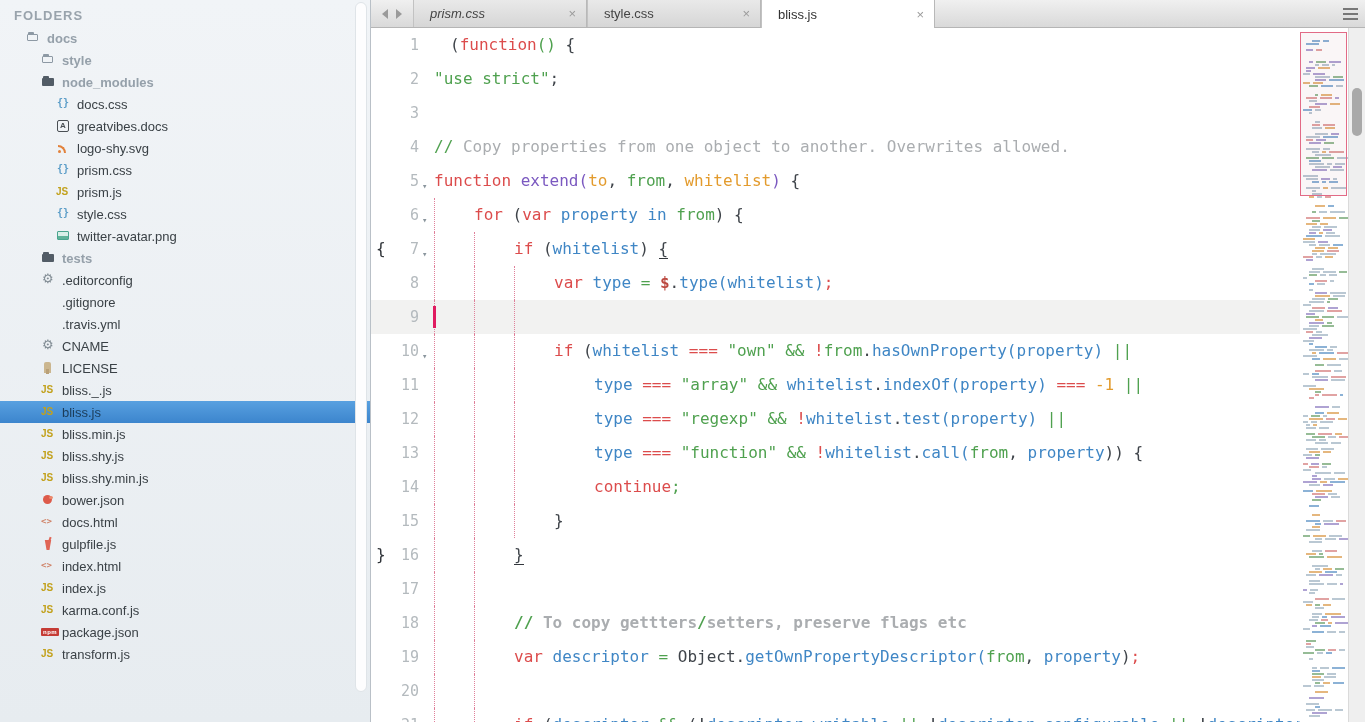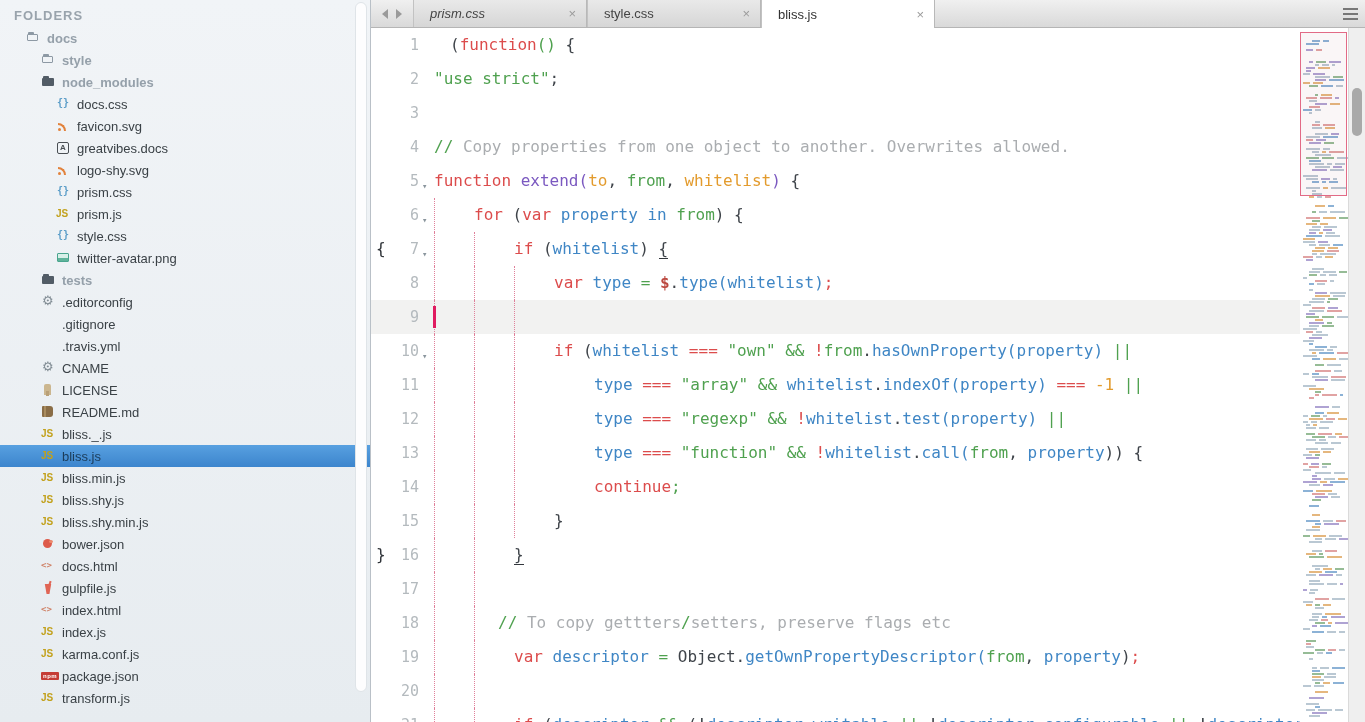--- a/index.html
+++ b/index.html
@@ -110,24 +110,20 @@
       </div>
       <div class="tree-row folder" style="padding-left: 41px;">
         <span class="fi fi-folder-closed"></span>
         <span class="tree-label">node_modules</span>
       </div>
       <div class="tree-row" style="padding-left: 56px;">
         <span class="fi fi-css"></span>
         <span class="tree-label">docs.css</span>
       </div>
       <div class="tree-row" style="padding-left: 56px;">
-        <span class="fi fi-svg"></span>
-        <span class="tree-label">favicon.svg</span>
-      </div>
-      <div class="tree-row" style="padding-left: 56px;">
         <span class="fi fi-woff"></span>
         <span class="tree-label">greatvibes.docs</span>
       </div>
       <div class="tree-row" style="padding-left: 56px;">
         <span class="fi fi-svg"></span>
         <span class="tree-label">logo-shy.svg</span>
       </div>
       <div class="tree-row" style="padding-left: 56px;">
         <span class="fi fi-css"></span>
         <span class="tree-label">prism.css</span>
@@ -160,24 +156,20 @@
         <span class="fi fi-none"></span>
         <span class="tree-label">.travis.yml</span>
       </div>
       <div class="tree-row" style="padding-left: 41px;">
         <span class="fi fi-gear"></span>
         <span class="tree-label">CNAME</span>
       </div>
       <div class="tree-row" style="padding-left: 41px;">
         <span class="fi fi-license"></span>
         <span class="tree-label">LICENSE</span>
-      </div>
-      <div class="tree-row" style="padding-left: 41px;">
-        <span class="fi fi-readme"></span>
-        <span class="tree-label">README.md</span>
       </div>
       <div class="tree-row" style="padding-left: 41px;">
         <span class="fi fi-js"></span>
         <span class="tree-label">bliss._.js</span>
       </div>
       <div class="tree-row selected" style="padding-left: 41px;">
         <span class="fi fi-js"></span>
         <span class="tree-label">bliss.js</span>
       </div>
       <div class="tree-row" style="padding-left: 41px;">
@@ -264,21 +256,21 @@
       <div class="cl"><span class="cl-num">8</span><div class="cl-code"><span class="iguide" style="left: 0px;"></span><span class="iguide" style="left: 40px;"></span><span class="iguide" style="left: 80px;"></span><span class="cl-text" style="left: 120px;"><span class="t-red">var</span><span class="t-blue"> type</span><span class="t-green"> =</span><span class="t-dollar"> $</span><span class="t-plain">.</span><span class="t-blue">type(</span><span class="t-blue">whitelist</span><span class="t-blue">)</span><span class="t-red">;</span></span></div></div>
       <div class="cl active"><span class="cl-num">9</span><div class="cl-code"><span class="iguide" style="left: 0px;"></span><span class="iguide" style="left: 40px;"></span><span class="iguide" style="left: 80px;"></span><span class="caret"></span><span class="cl-text" style="left: 0px;"></span></div></div>
       <div class="cl"><span class="cl-num">10</span><span class="cl-fold">▾</span><div class="cl-code"><span class="iguide" style="left: 0px;"></span><span class="iguide" style="left: 40px;"></span><span class="iguide" style="left: 80px;"></span><span class="cl-text" style="left: 120px;"><span class="t-red">if</span><span class="t-plain"> (</span><span class="t-blue">whitelist</span><span class="t-red"> ===</span><span class="t-green"> "own"</span><span class="t-green"> &amp;&amp;</span><span class="t-red"> !</span><span class="t-green">from</span><span class="t-plain">.</span><span class="t-blue">hasOwnProperty(</span><span class="t-blue">property</span><span class="t-blue">)</span><span class="t-green"> ||</span></span></div></div>
       <div class="cl"><span class="cl-num">11</span><div class="cl-code"><span class="iguide" style="left: 0px;"></span><span class="iguide" style="left: 40px;"></span><span class="iguide" style="left: 80px;"></span><span class="cl-text" style="left: 160px;"><span class="t-blue">type</span><span class="t-red"> ===</span><span class="t-green"> "array"</span><span class="t-green"> &amp;&amp;</span><span class="t-blue"> whitelist</span><span class="t-plain">.</span><span class="t-blue">indexOf(</span><span class="t-blue">property</span><span class="t-blue">)</span><span class="t-red"> ===</span><span class="t-orange"> -1</span><span class="t-green"> ||</span></span></div></div>
       <div class="cl"><span class="cl-num">12</span><div class="cl-code"><span class="iguide" style="left: 0px;"></span><span class="iguide" style="left: 40px;"></span><span class="iguide" style="left: 80px;"></span><span class="cl-text" style="left: 160px;"><span class="t-blue">type</span><span class="t-red"> ===</span><span class="t-green"> "regexp"</span><span class="t-green"> &amp;&amp;</span><span class="t-red"> !</span><span class="t-blue">whitelist</span><span class="t-plain">.</span><span class="t-blue">test(</span><span class="t-blue">property</span><span class="t-blue">)</span><span class="t-green"> ||</span></span></div></div>
       <div class="cl"><span class="cl-num">13</span><div class="cl-code"><span class="iguide" style="left: 0px;"></span><span class="iguide" style="left: 40px;"></span><span class="iguide" style="left: 80px;"></span><span class="cl-text" style="left: 160px;"><span class="t-blue">type</span><span class="t-red"> ===</span><span class="t-green"> "function"</span><span class="t-green"> &amp;&amp;</span><span class="t-red"> !</span><span class="t-blue">whitelist</span><span class="t-plain">.</span><span class="t-blue">call(</span><span class="t-green">from</span><span class="t-plain">, </span><span class="t-blue">property</span><span class="t-plain">))</span><span class="t-plain"> {</span></span></div></div>
       <div class="cl"><span class="cl-num">14</span><div class="cl-code"><span class="iguide" style="left: 0px;"></span><span class="iguide" style="left: 40px;"></span><span class="iguide" style="left: 80px;"></span><span class="cl-text" style="left: 160px;"><span class="t-red">continue</span><span class="t-green">;</span></span></div></div>
       <div class="cl"><span class="cl-num">15</span><div class="cl-code"><span class="iguide" style="left: 0px;"></span><span class="iguide" style="left: 40px;"></span><span class="iguide" style="left: 80px;"></span><span class="cl-text" style="left: 120px;"><span class="t-plain">}</span></span></div></div>
       <div class="cl"><span class="cl-margin">}</span><span class="cl-num">16</span><div class="cl-code"><span class="iguide" style="left: 0px;"></span><span class="iguide" style="left: 40px;"></span><span class="cl-text" style="left: 80px;"><span class="t-plain-u">}</span></span></div></div>
       <div class="cl"><span class="cl-num">17</span><div class="cl-code"><span class="iguide" style="left: 0px;"></span><span class="iguide" style="left: 40px;"></span><span class="cl-text" style="left: 0px;"></span></div></div>
-      <div class="cl"><span class="cl-num">18</span><div class="cl-code"><span class="iguide" style="left: 0px;"></span><span class="iguide" style="left: 40px;"></span><span class="cl-text" style="left: 64px;"><span class="t-green">//</span><span class="t-gray"> To copy gettters</span><span class="t-green">/</span><span class="t-gray">setters, preserve flags etc</span></span></div></div>
+      <div class="cl"><span class="cl-num">18</span><div class="cl-code"><span class="iguide" style="left: 0px;"></span><span class="iguide" style="left: 40px;"></span><span class="cl-text" style="left: 80px; font-weight: bold;"><span class="t-green">//</span><span class="t-gray"> To copy gettters</span><span class="t-green">/</span><span class="t-gray">setters, preserve flags etc</span></span></div></div>
       <div class="cl"><span class="cl-num">19</span><div class="cl-code"><span class="iguide" style="left: 0px;"></span><span class="iguide" style="left: 40px;"></span><span class="cl-text" style="left: 80px;"><span class="t-red">var</span><span class="t-blue"> descriptor</span><span class="t-green"> =</span><span class="t-plain"> Object</span><span class="t-plain">.</span><span class="t-blue">getOwnPropertyDescriptor(</span><span class="t-green">from</span><span class="t-plain">, </span><span class="t-blue">property</span><span class="t-plain">)</span><span class="t-red">;</span></span></div></div>
       <div class="cl"><span class="cl-num">20</span><div class="cl-code"><span class="iguide" style="left: 0px;"></span><span class="iguide" style="left: 40px;"></span><span class="cl-text" style="left: 0px;"></span></div></div>
       <div class="cl"><span class="cl-num">21</span><div class="cl-code"><span class="iguide" style="left: 0px;"></span><span class="iguide" style="left: 40px;"></span><span class="cl-text" style="left: 80px;"><span class="t-red">if</span><span class="t-plain"> (</span><span class="t-blue">descriptor</span><span class="t-green"> &amp;&amp;</span><span class="t-plain"> (!</span><span class="t-blue">descriptor</span><span class="t-plain">.</span><span class="t-blue">writable</span><span class="t-green"> ||</span><span class="t-plain"> !</span><span class="t-blue">descriptor</span><span class="t-plain">.</span><span class="t-blue">configurable</span><span class="t-green"> ||</span><span class="t-plain"> !</span><span class="t-blue">descriptor</span></span></div></div>
     </div>
 
   <div id="minimap">
     <div id="minimap-viewport"></div>
   <div class="mm-seg" style="top: 12px; left: 12px; width: 8.27178px; background: rgb(111, 159, 204);"></div>
       <div class="mm-seg" style="top: 12px; left: 23.2718px; width: 6.11903px; background: rgb(111, 159, 204);"></div>
       <div class="mm-seg" style="top: 15px; left: 6px; width: 12.9332px; background: rgb(111, 159, 204);"></div>

